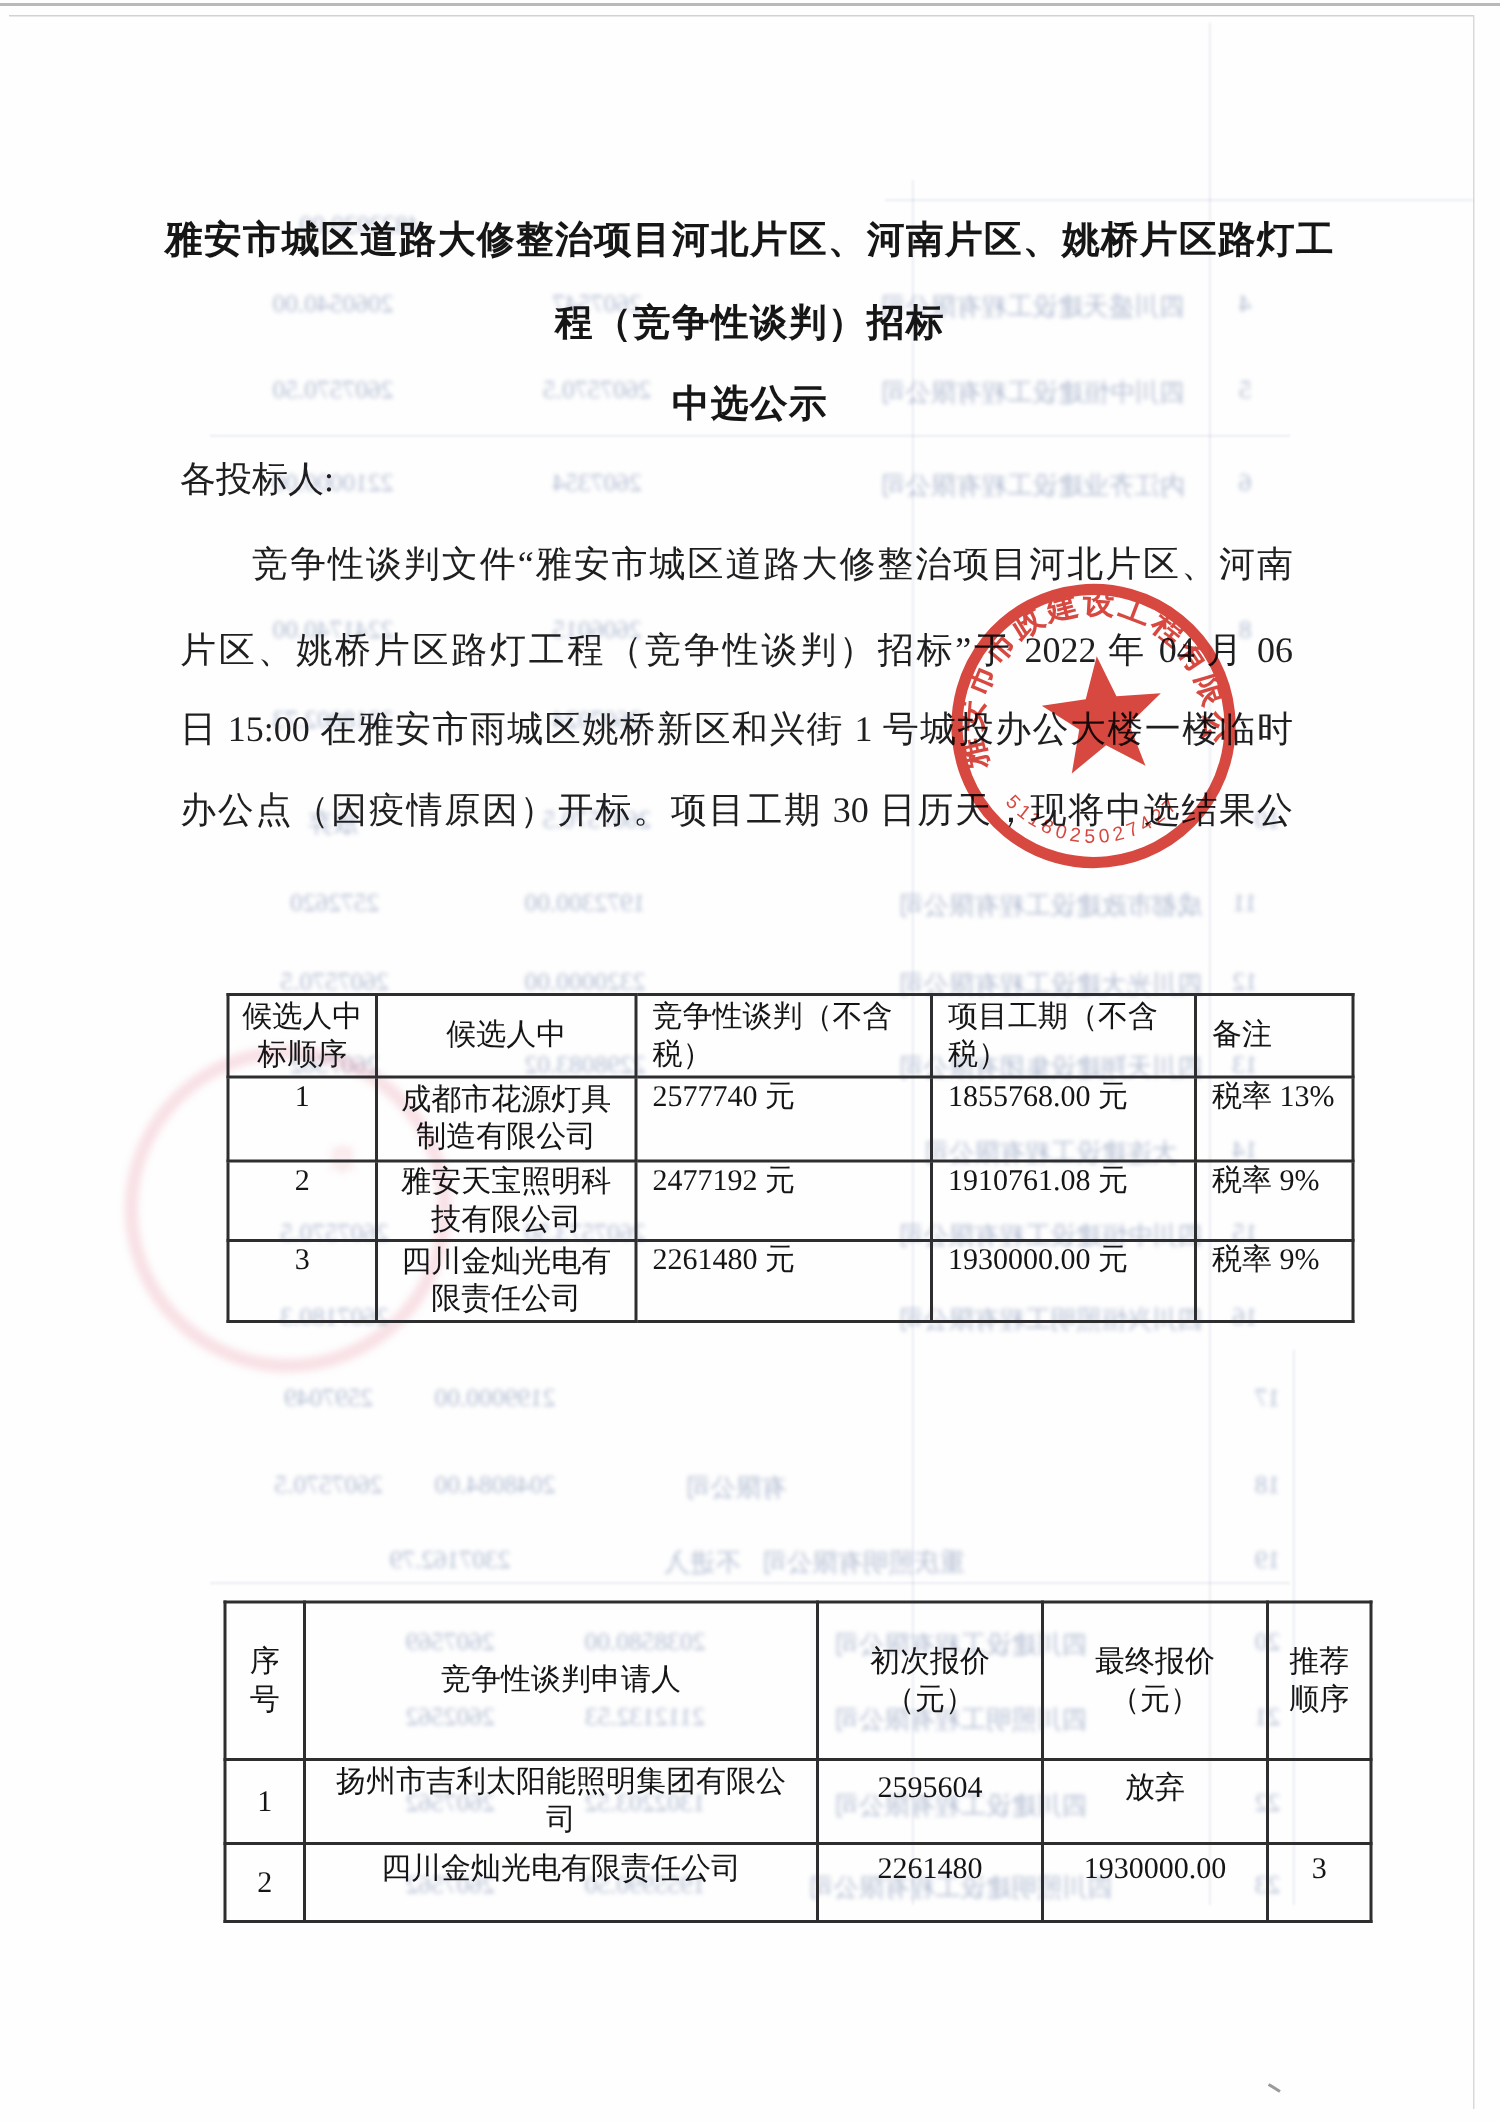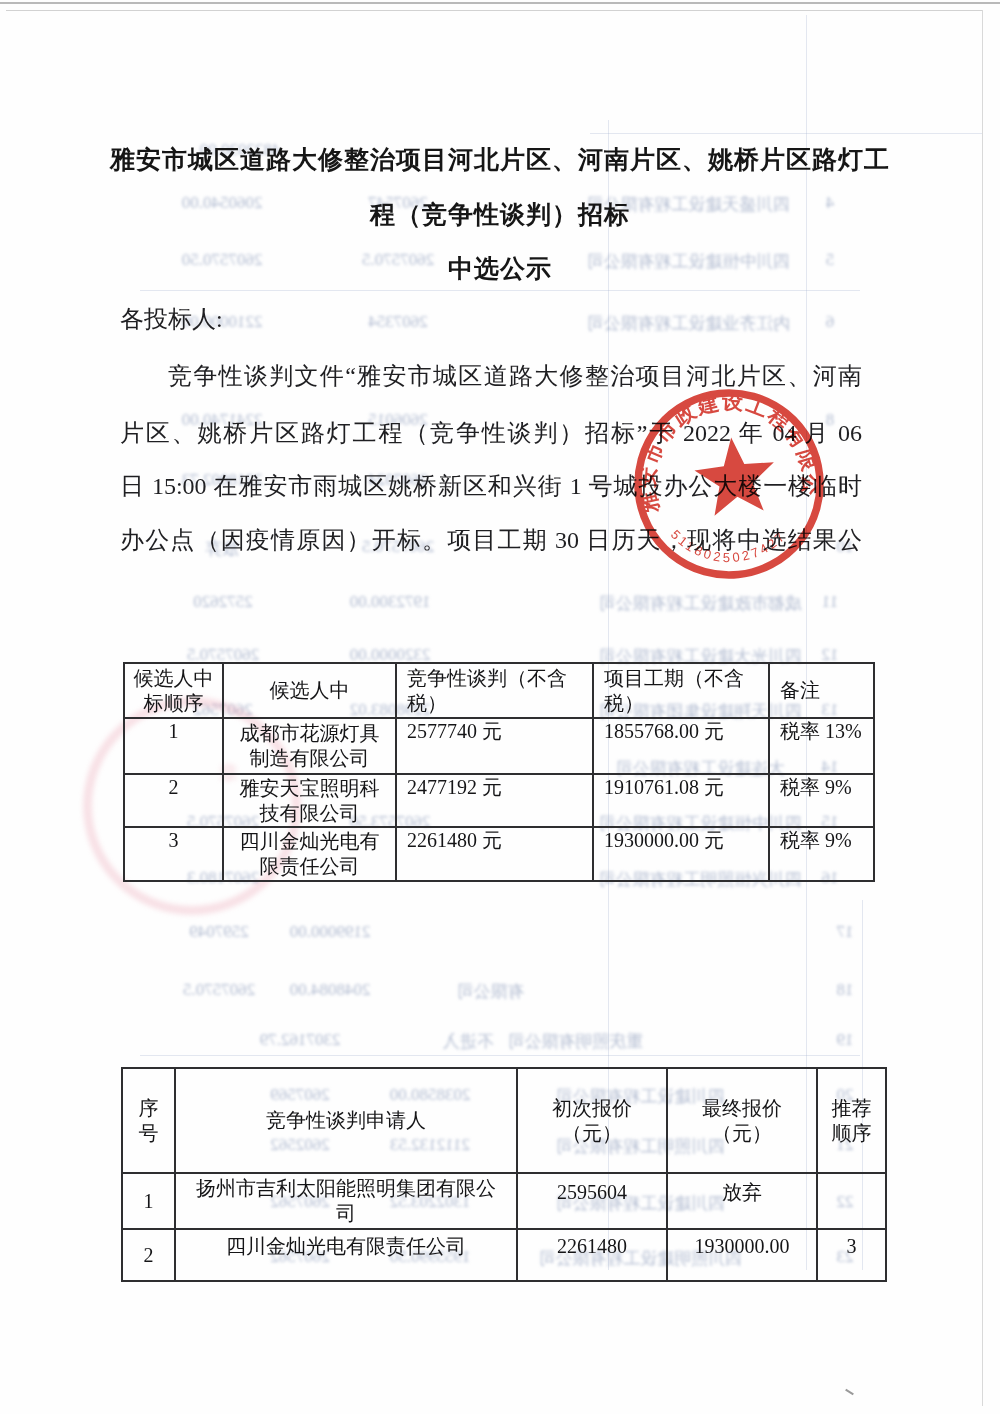--- a/index.html
+++ b/index.html
@@ -17,21 +17,21 @@
   
   .title{left:110px;width:780px;text-align:center;font-weight:bold;font-size:25px;letter-spacing:1px;color:#161616;}
   .t1{top:143px;}
   .t2{top:198px;}
   .t3{top:252px;}
   
   .bodyline{left:120px;width:742px;font-size:24px;color:#1f1f22;white-space:nowrap;}
   .fill{white-space:normal;text-align:justify;text-align-last:justify;}
   .indent{text-indent:48px;}
   
-  table{border-collapse:collapse;table-layout:fixed;font-size:20px;color:#151517;}
+  table{border-collapse:collapse;table-layout:fixed;font-size:20px;color:#151517;margin-left:28px;}
   td,th{border:2px solid #2e2e30;font-weight:normal;padding:0 6px;line-height:25px;
         white-space:pre-line;overflow:hidden;vertical-align:middle;}
   .tc{text-align:center;}
   .tl{text-align:left;padding-left:10px;}
   #table1{left:123px;top:662px;width:750px;}
   #table2{left:121px;top:1067px;width:764px;}
   
   .bt-row{position:absolute;left:0;top:0;width:1000px;height:22px;pointer-events:none;}
   .bt-cell{
     position:absolute;top:0;transform:translateX(-50%) scaleX(-1);

